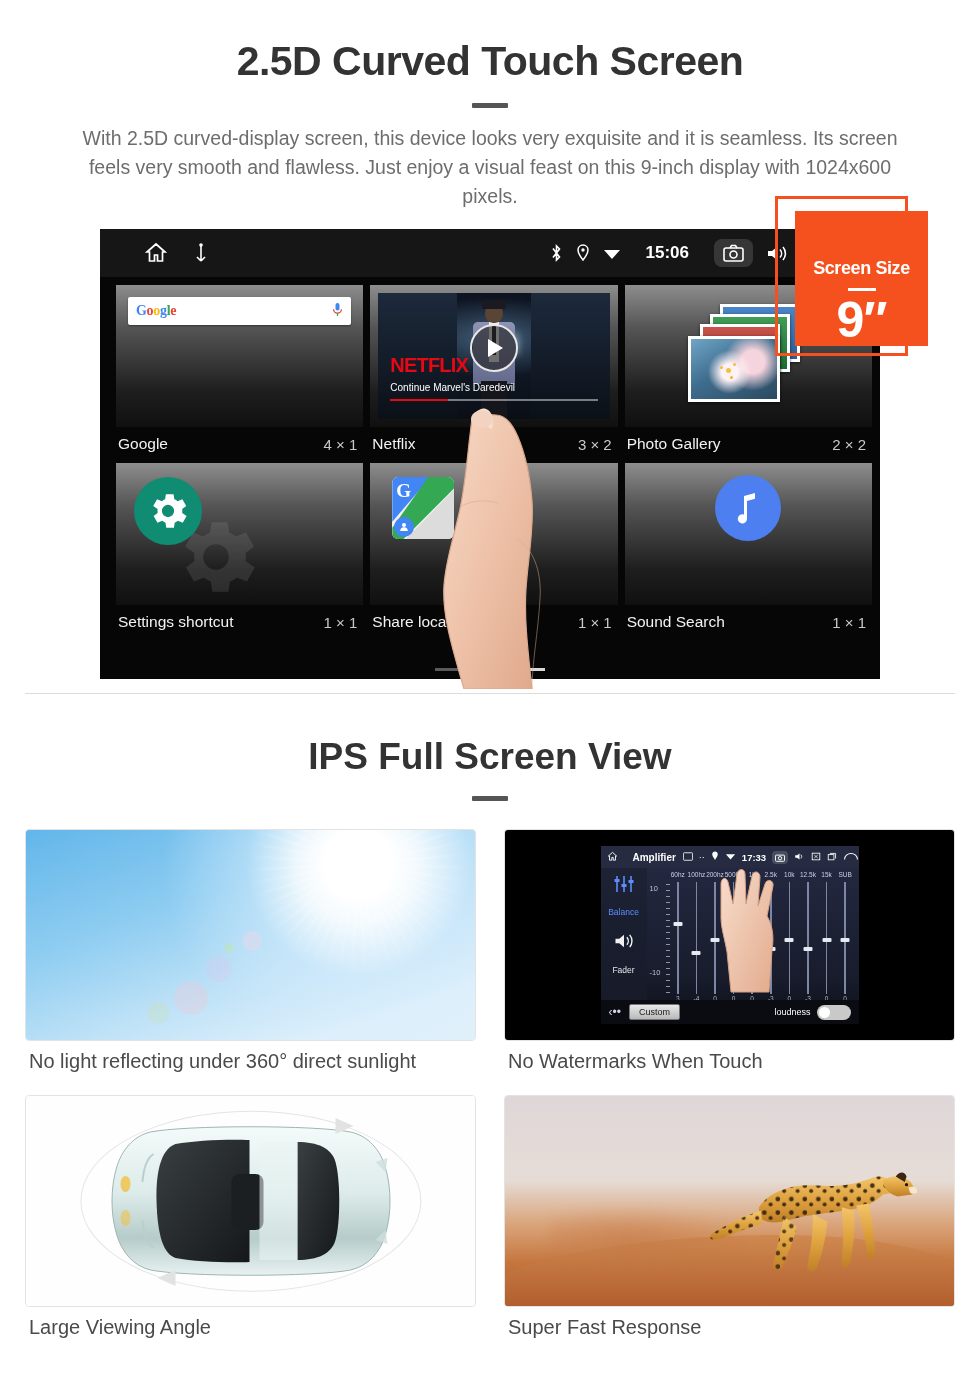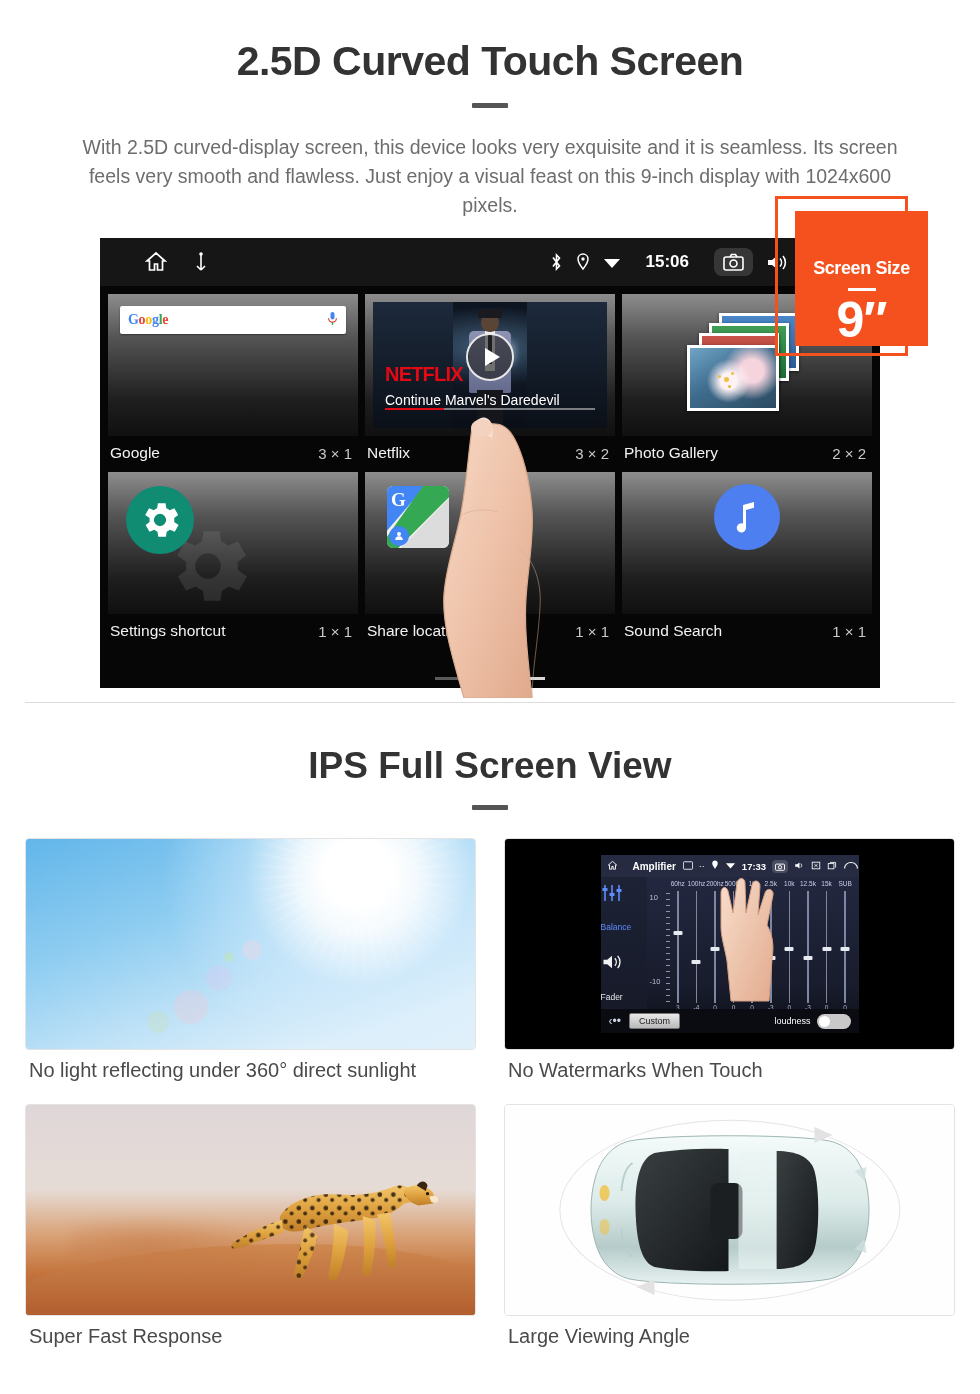--- a/index.html
+++ b/index.html
@@ -21,21 +21,21 @@
     letter-spacing: -0.5px;
     color: #333333;
     padding-top: 38px;
     font-family: "Liberation Sans", sans-serif;
   }
   .title-rule {
     width: 36px; height: 5px; background: #555;
     margin: 18px auto 0; border-radius: 1px;
   }
   .sec-desc {
-    width: 840px; margin: 25px auto 0;
+    width: 840px; margin: 16px auto 0;
     text-align: center;
     font-size: 19.5px;
     line-height: 29px;
     color: #6d6d6d;
   }
 
   
   .android-wrap {
     position: relative;
     width: 780px;
@@ -58,20 +58,21 @@
   .sb-icon { color: #fff; display: flex; align-items: center; }
   .sb-time { color: #fff; font-size: 17px; font-weight: bold; margin: 0 12px; }
   .sb-cam-hl {
     background: rgba(255,255,255,0.14);
     border-radius: 8px; padding: 5px 9px;
     display: flex; align-items: center;
   }
 
   .widget-grid {
     padding: 8px 8px 0 8px;
+    margin-left: 8px;
   }
   .wrow { display: flex; gap: 7px; }
   .wcell { flex: 1; }
   .wthumb {
     height: 142px;
     background: linear-gradient(180deg, #8d8d8d 0%, #555 30%, #1e1e1e 75%, #101010 100%);
     position: relative; overflow: hidden;
   }
   .wlabel {
     display: flex; justify-content: space-between; align-items: center;
@@ -123,21 +124,21 @@
   .nfx-play {
     position:absolute; left:50%; top:44%; transform:translate(-50%,-50%);
     width:48px;height:48px;border-radius:50%;
     background:rgba(25,25,25,.6); border:2.5px solid #e8e8e8;
     display:flex;align-items:center;justify-content:center;
   }
   .nfx-play::after{content:"";border-left:15px solid #fff;border-top:9px solid transparent;border-bottom:9px solid transparent;margin-left:4px;}
   .nfx-logo { position:absolute; left:12px; bottom:42px; color:#E50914;
     font-size:20px; font-weight:bold; letter-spacing:-0.8px;
     font-family:"Liberation Sans",sans-serif;}
-  .nfx-sub { position:absolute; left:12px; bottom:20px; color:#fff; font-size:14px;}
+  .nfx-sub { position:absolute; left:12px; bottom:26px; color:#fff; font-size:10px;}
   .nfx-bar { position:absolute; left:12px; right:12px; bottom:18px; height:2.5px; background:rgba(255,255,255,.45);}
   .nfx-bar i { display:block; height:100%; width:28%; background:#E50914;}
 
   
   .pg { position:absolute; left:50%; top:50%; transform:translate(-50%,-50%); width:128px;height:104px;}
   .pgf { position:absolute; background:#fff; padding:3px; box-shadow:0 1px 3px rgba(0,0,0,.6);}
   .pgf span { display:block; width:100%; height:100%; }
   .pgf1 { left:36px; top:0;   width:80px;height:58px; }
   .pgf2 { left:26px; top:10px;width:80px;height:58px; }
   .pgf3 { left:16px; top:20px;width:80px;height:58px; }
@@ -252,21 +253,21 @@
     height:22px;background:#262b42;display:flex;align-items:center;
     padding:0 6px;gap:7px;color:#fff;font-size:9px;
   }
   .amp-title{font-size:10px;font-weight:bold;margin-left:8px;}
   .amp-right{margin-left:auto;display:flex;align-items:center;gap:6px;}
   .amp-time{font-size:9.5px;font-weight:bold;}
   .amp-campill{background:rgba(255,255,255,.16);border-radius:4px;padding:2px 3px;display:flex;}
   .amp-body{display:flex;height:156px;}
   .amp-side{
     width:46px;background:linear-gradient(180deg,#1d2235,#151927);
-    display:flex;flex-direction:column;padding-top:7px;gap:16px;
+    display:flex;flex-direction:column;align-items:center;padding-top:7px;gap:10px;
   }
   .amp-side .lbl{font-size:8.5px;}
   .lbl-bal{color:#5e8cff;}
   .lbl-fad{color:#e6e6e6;margin-top:1px;}
   .amp-eq{flex:1;position:relative;background:linear-gradient(180deg,#232840,#181c2c 70%, #0d1018);}
   .freqrow{display:flex;position:absolute;left:22px;right:4px;top:3px;}
   .freqrow span{flex:1;text-align:center;font-size:6.5px;color:#c9cfe6;}
   .scale10,.scaleM10,.scale0{position:absolute;left:3px;color:#b9c0d8;font-size:7.5px;}
   .scale10{top:16px;} .scaleM10{top:100px;}
   .ticks{position:absolute;left:19px;top:16px;width:4px;height:110px;
@@ -392,21 +393,21 @@
                   <svg width="11" height="15" viewBox="0 0 11 15">
                       <rect x="3.5" y="1" width="4" height="7.5" rx="2" fill="#4285F4"></rect>
                       <path d="M1.6 7.2a3.9 3.9 0 0 0 7.8 0" stroke="#EA4335" stroke-width="1.3" fill="none"></path>
                       <path d="M5.5 11v3" stroke="#34A853" stroke-width="1.3"></path>
                     </svg>
                 </span>
               </div>
             </div>
             <div class="wlabel">
               <span>Google</span>
-              <span class="wsize">3 × 1</span>
+              <span class="wsize">4 × 1</span>
             </div>
           </div>
 
           <div class="wcell">
             <div class="wthumb">
               <div class="nfx">
                 <div class="nfx-street-l"></div>
                 <div class="nfx-street-r"></div>
                 <div class="nfx-glow"></div>
                 <div class="nfx-man">
@@ -727,20 +728,55 @@
               <path d="M12 22c0-6 5-8 7-2l5 22 4-30c1-6 8-6 8 0l1 30 6-28c1-6 8-5 8 1l-2 29 7-22c2-6 9-4 8 2l-6 30c6 10 7 22 5 34l-3 42H22l-4-40c-2-12-6-24-6-34z" fill="url(#skin2)" stroke="#d5a184" stroke-width="1"></path>
             </svg>
           </div>
         </div>
       </div>
       <div class="card-cap">No Watermarks When Touch</div>
     </div>
 
     <div>
       <div class="card-img">
+        <div class="carbg"></div>
+        <div class="car-ellipse"></div>
+        <svg viewBox="0 0 430 210" style="position:absolute;inset:0;width:100%;height:100%">
+          <defs>
+            <linearGradient id="body" x1="0" y1="0" x2="0" y2="1">
+              <stop offset="0" stop-color="#f4fbfa"></stop>
+                <stop offset="0.45" stop-color="#dcebe9"></stop>
+              <stop offset="0.75" stop-color="#b6ccca"></stop>
+                <stop offset="1" stop-color="#e7f2f1"></stop>
+            </linearGradient>
+            <linearGradient id="glass" x1="0" y1="0" x2="1" y2="1">
+              <stop offset="0" stop-color="#3a3f42"></stop>
+                <stop offset="1" stop-color="#14181a"></stop>
+            </linearGradient>
+          </defs>
+          <path d="M315 36 C333 40 345 54 350 72 C356 92 356 118 350 138 C345 156 333 170 315 174 C280 181 150 181 115 174 C98 170 86 156 81 138 C75 118 75 92 81 72 C86 54 98 40 115 36 C150 29 280 29 315 36 Z" fill="url(#body)" stroke="#9db5b3" stroke-width="1"></path>
+          <path d="M140 48 C160 44 196 43 214 44 L214 166 C196 167 160 166 140 162 C128 158 122 140 121 105 C120 70 128 52 140 48 Z" fill="url(#glass)"></path>
+          <path d="M262 46 C282 46 296 52 300 66 C305 84 305 126 300 144 C296 158 282 164 262 164 Z" fill="url(#glass)"></path>
+          <rect x="196" y="78" width="32" height="56" rx="8" fill="#1b1f21"></rect>
+          <rect x="224" y="46" width="38" height="118" fill="#eaf4f3" opacity=".55"></rect>
+          <path d="M118 58 C112 62 108 72 107 86" stroke="#b9cfcd" stroke-width="2" fill="none"></path>
+          <path d="M118 152 C112 148 108 138 107 124" stroke="#b9cfcd" stroke-width="2" fill="none"></path>
+          <ellipse cx="90" cy="88" rx="5" ry="8" fill="#f0c040" opacity=".8"></ellipse>
+          <ellipse cx="90" cy="122" rx="5" ry="8" fill="#f0c040" opacity=".55"></ellipse>
+          <path d="M340 66 L352 62 L350 76 Z" fill="#cfdedd" opacity=".8"></path>
+          <path d="M340 144 L352 148 L350 134 Z" fill="#cfdedd" opacity=".8"></path>
+          <path d="M300 22 L318 30 L300 38 Z" fill="#e2e2e2"></path>
+          <path d="M140 190 L122 182 L140 174 Z" fill="#e2e2e2"></path>
+        </svg>
+      </div>
+      <div class="card-cap">Large Viewing Angle</div>
+    </div>
+
+    <div>
+      <div class="card-img">
         <div class="cheet"></div>
         <div class="dune"></div>
         <div class="dust"></div>
         <svg class="cheetah" viewBox="0 0 240 140">
           <defs>
             <linearGradient id="fur" x1="0" y1="0" x2="0" y2="1">
               <stop offset="0" stop-color="#f2c56a"></stop>
                 <stop offset="0.5" stop-color="#dfa23f"></stop>
                 <stop offset="1" stop-color="#c07f28"></stop>
             </linearGradient>
@@ -761,49 +797,14 @@
             <path d="M166 56 C172 74 176 92 178 110 C179 118 187 117 187 110 C187 92 184 72 180 54 Z" fill="url(#fur)"></path>
             <path d="M196 28 C206 22 216 22 224 28 C230 32 232 40 228 44 L212 46 C204 44 198 38 196 32 Z" fill="url(#fur)"></path>
             <path d="M210 24 C214 18 220 18 222 24 L220 30 Z" fill="#3a2512"></path>
             <path d="M224 36 C230 34 234 36 234 40 C234 43 229 44 226 42 Z" fill="#f7e6cc"></path>
             <circle cx="222" cy="33" r="1.8" fill="#241405"></circle>
           </g>
         </svg>
       </div>
       <div class="card-cap">Super Fast Response</div>
     </div>
-
-    <div>
-      <div class="card-img">
-        <div class="carbg"></div>
-        <div class="car-ellipse"></div>
-        <svg viewBox="0 0 430 210" style="position:absolute;inset:0;width:100%;height:100%">
-          <defs>
-            <linearGradient id="body" x1="0" y1="0" x2="0" y2="1">
-              <stop offset="0" stop-color="#f4fbfa"></stop>
-                <stop offset="0.45" stop-color="#dcebe9"></stop>
-              <stop offset="0.75" stop-color="#b6ccca"></stop>
-                <stop offset="1" stop-color="#e7f2f1"></stop>
-            </linearGradient>
-            <linearGradient id="glass" x1="0" y1="0" x2="1" y2="1">
-              <stop offset="0" stop-color="#3a3f42"></stop>
-                <stop offset="1" stop-color="#14181a"></stop>
-            </linearGradient>
-          </defs>
-          <path d="M315 36 C333 40 345 54 350 72 C356 92 356 118 350 138 C345 156 333 170 315 174 C280 181 150 181 115 174 C98 170 86 156 81 138 C75 118 75 92 81 72 C86 54 98 40 115 36 C150 29 280 29 315 36 Z" fill="url(#body)" stroke="#9db5b3" stroke-width="1"></path>
-          <path d="M140 48 C160 44 196 43 214 44 L214 166 C196 167 160 166 140 162 C128 158 122 140 121 105 C120 70 128 52 140 48 Z" fill="url(#glass)"></path>
-          <path d="M262 46 C282 46 296 52 300 66 C305 84 305 126 300 144 C296 158 282 164 262 164 Z" fill="url(#glass)"></path>
-          <rect x="196" y="78" width="32" height="56" rx="8" fill="#1b1f21"></rect>
-          <rect x="224" y="46" width="38" height="118" fill="#eaf4f3" opacity=".55"></rect>
-          <path d="M118 58 C112 62 108 72 107 86" stroke="#b9cfcd" stroke-width="2" fill="none"></path>
-          <path d="M118 152 C112 148 108 138 107 124" stroke="#b9cfcd" stroke-width="2" fill="none"></path>
-          <ellipse cx="90" cy="88" rx="5" ry="8" fill="#f0c040" opacity=".8"></ellipse>
-          <ellipse cx="90" cy="122" rx="5" ry="8" fill="#f0c040" opacity=".55"></ellipse>
-          <path d="M340 66 L352 62 L350 76 Z" fill="#cfdedd" opacity=".8"></path>
-          <path d="M340 144 L352 148 L350 134 Z" fill="#cfdedd" opacity=".8"></path>
-          <path d="M300 22 L318 30 L300 38 Z" fill="#e2e2e2"></path>
-          <path d="M140 190 L122 182 L140 174 Z" fill="#e2e2e2"></path>
-        </svg>
-      </div>
-      <div class="card-cap">Large Viewing Angle</div>
-    </div>
   </div>
 </div>
 
 </body></html>

